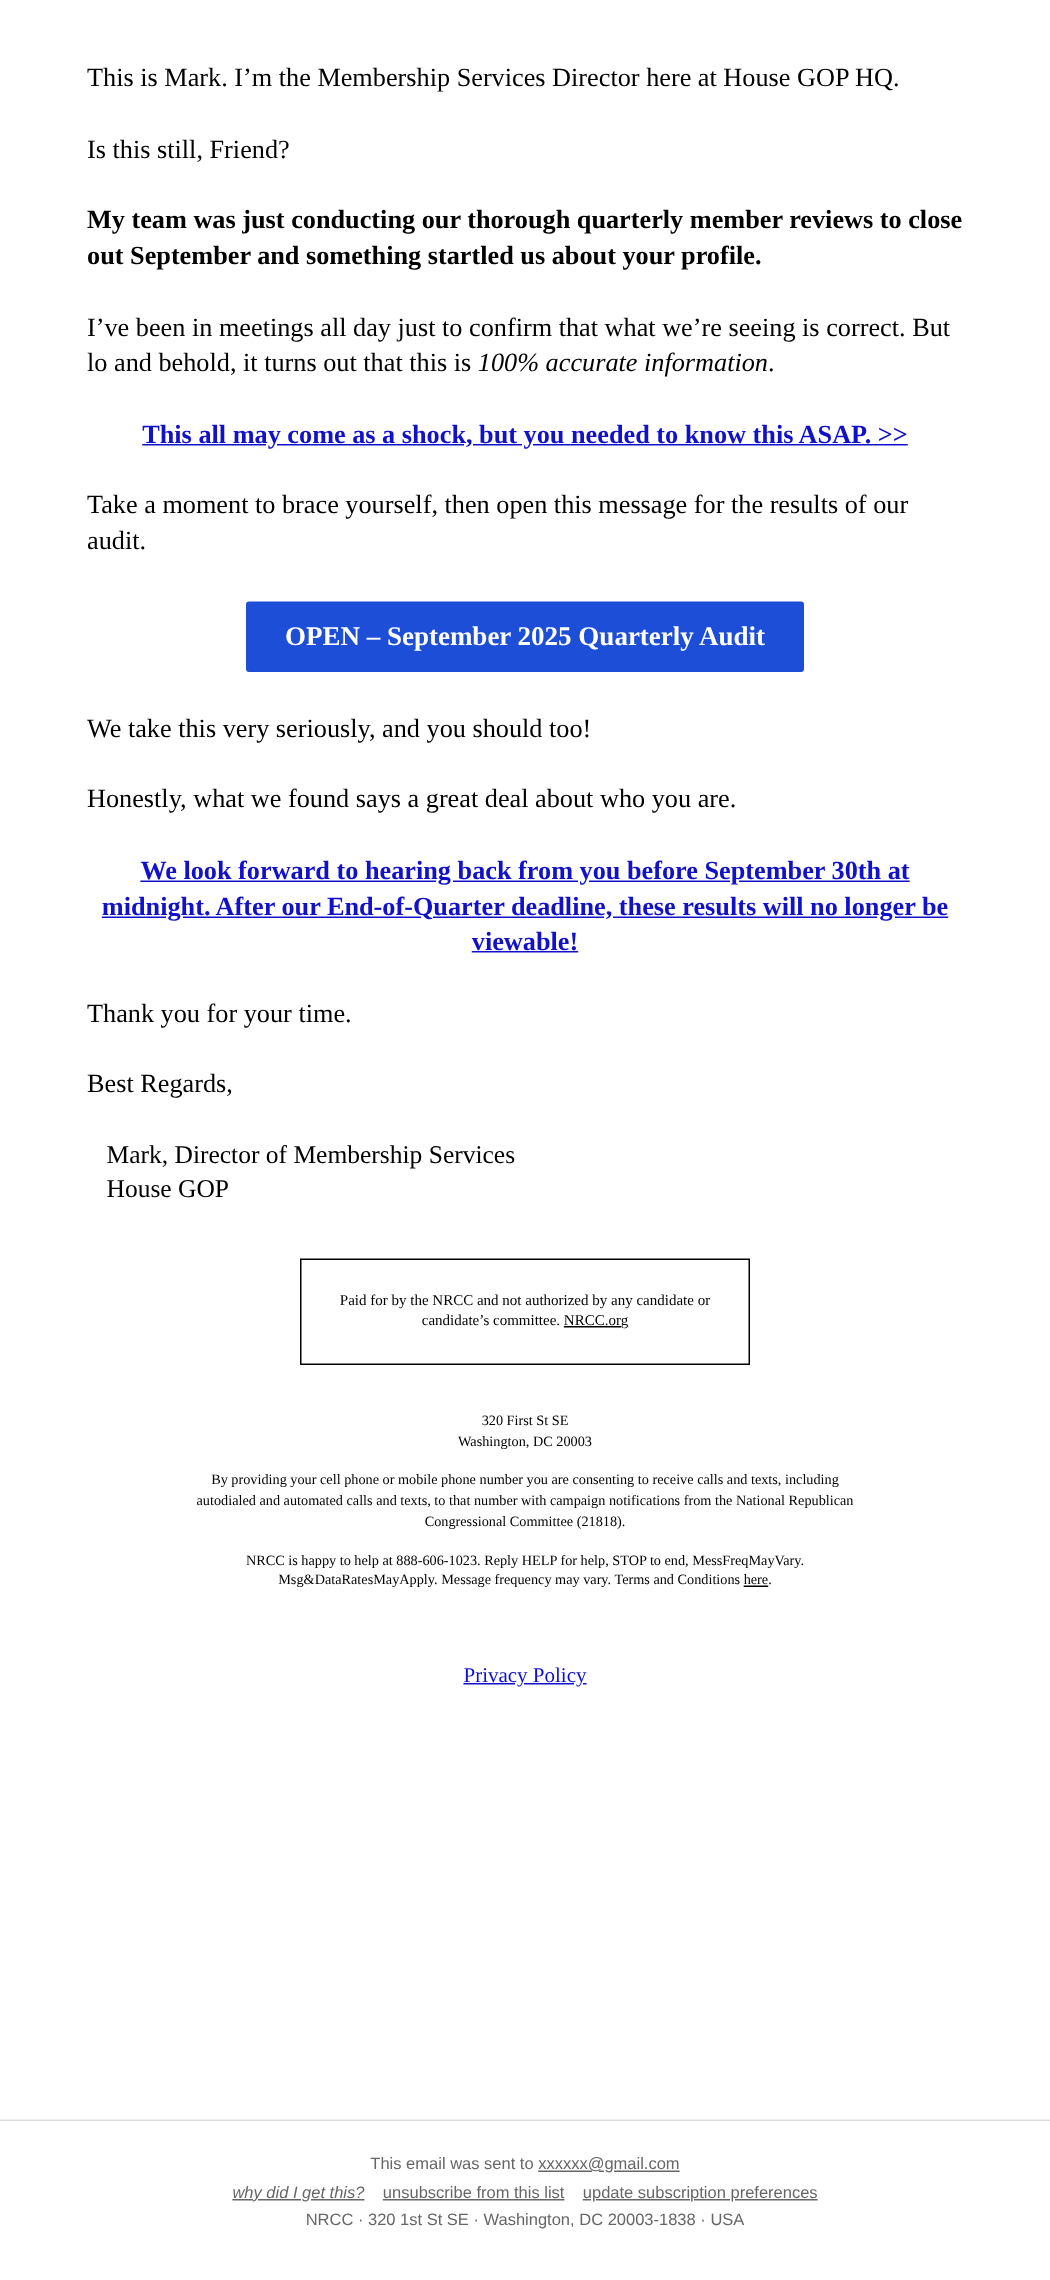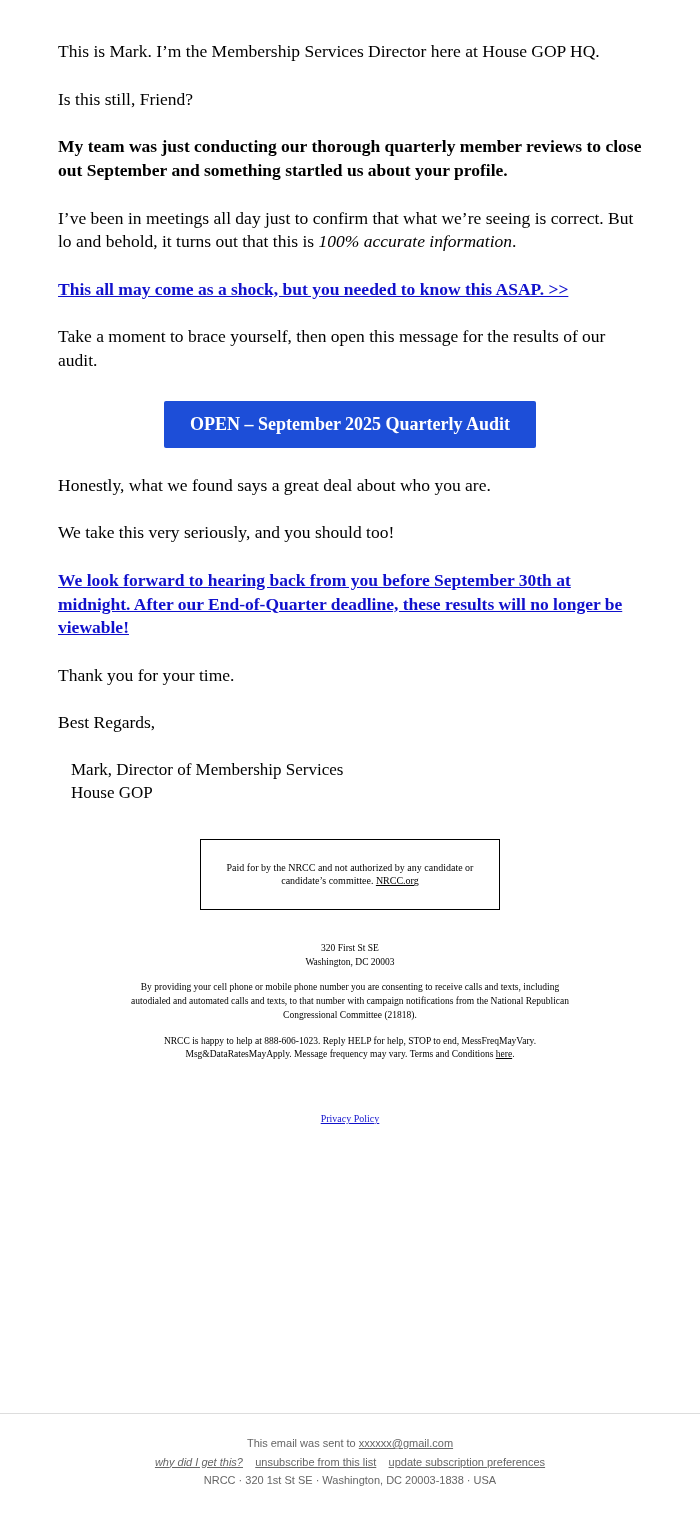--- a/index.html
+++ b/index.html
@@ -32,20 +32,21 @@
   a.linkline {
     color: #1111cc;
     font-weight: bold;
     text-decoration: underline;
     font-size: 17.5px;
     line-height: 1.35;
     display: inline;
   }
   .link-block {
     margin: 0 0 24px 0;
+    text-align: center;
   }
   .cta-wrap {
     text-align: center;
     margin: 0 0 26px 0;
     padding-top: 4px;
   }
   .cta-button {
     display: inline-block;
     background: #1d4ed8;
     color: #ffffff;
@@ -95,21 +96,21 @@
   }
   .footer-legal a {
     color: #000;
     text-decoration: underline;
   }
   .privacy-wrap {
     text-align: center;
     margin-top: 46px;
   }
   .privacy-wrap a {
-    font-size: 10px;
+    font-size: 14px;
     color: #1111cc;
     text-decoration: underline;
   }
   .bottom-bar {
     position: absolute;
     left: 0;
     right: 0;
     bottom: 30px;
     border-top: 1px solid #dddddd;
     padding-top: 20px;
@@ -147,23 +148,23 @@
   <div class="link-block">
     <a class="linkline" href="#">This all may come as a shock, but you needed to know this ASAP. &gt;&gt;</a>
   </div>
 
   <p class="para">Take a moment to brace yourself, then open this message for the results of our audit.</p>
 
   <div class="cta-wrap">
     <a class="cta-button" href="#">OPEN – September 2025 Quarterly Audit</a>
   </div>
 
+  <p class="para">We take this very seriously, and you should too!</p>
+
   <p class="para">Honestly, what we found says a great deal about who you are.</p>
-
-  <p class="para">We take this very seriously, and you should too!</p>
 
   <div class="link-block">
     <a class="linkline" href="#">We look forward to hearing back from you before September 30th at midnight. After our End-of-Quarter deadline, these results will no longer be viewable!</a>
   </div>
 
   <p class="para">Thank you for your time.</p>
 
   <p class="para">Best Regards,</p>
 
   <div class="signoff">

